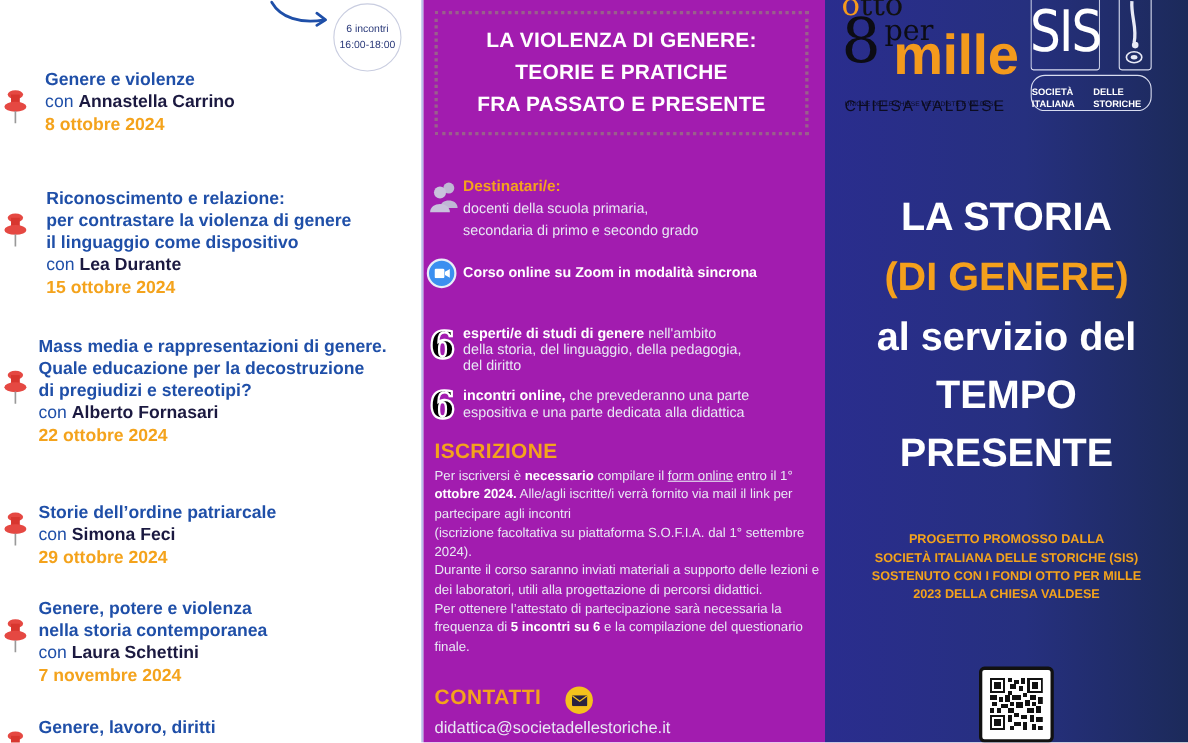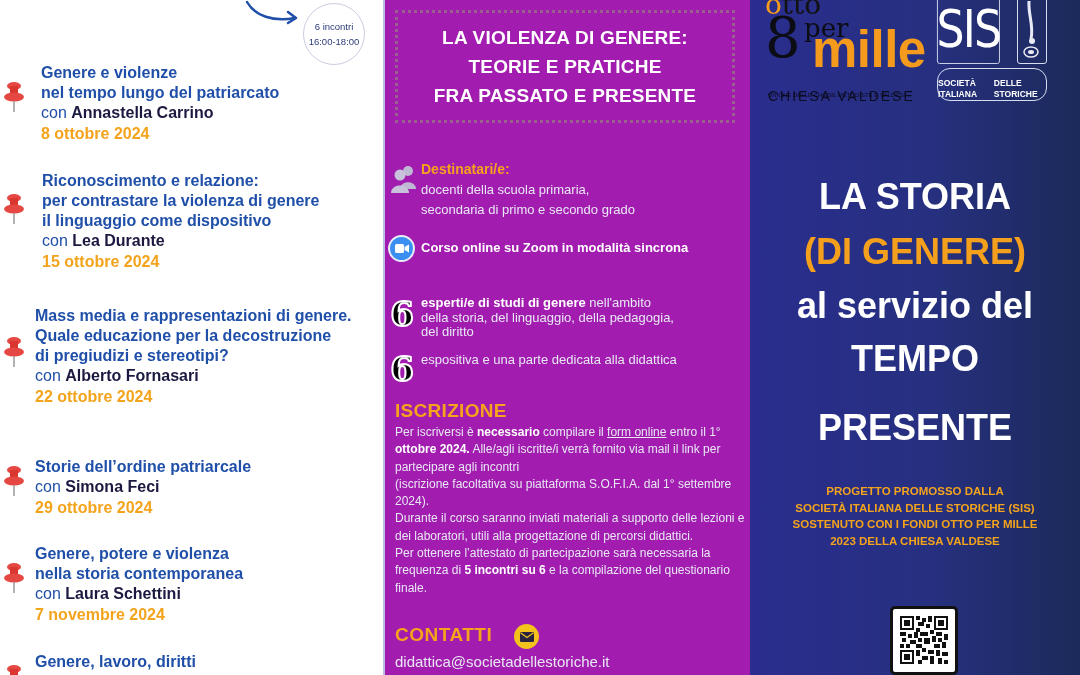--- a/index.html
+++ b/index.html
@@ -72,21 +72,20 @@
 
   <div class="session" style="top:63px;">
     <svg class="pin" style="top:18px;" viewBox="0 0 22 32">
         <ellipse cx="11" cy="5" rx="7" ry="4" fill="#e54842"></ellipse>
         <rect x="7" y="5" width="8" height="9" fill="#d8362f"></rect>
         <ellipse cx="11" cy="16" rx="10" ry="4.5" fill="#e54842"></ellipse>
         <line x1="11" y1="20" x2="11" y2="31" stroke="#999" stroke-width="1.5"></line>
       </svg>
     <div style="position:absolute;left:41px;top:0;">
       <div class="s-title">Genere e violenze</div>
-      <div class="s-title">nel tempo lungo del patriarcato</div>
       <div class="s-con"><span class="pre">con</span> <span class="name">Annastella Carrino</span></div>
       <div class="s-date">8 ottobre 2024</div>
     </div>
   </div>
 
   <div class="session" style="top:171px;">
     <svg class="pin" style="top:22px;" viewBox="0 0 22 32">
         <ellipse cx="11" cy="5" rx="7" ry="4" fill="#e54842"></ellipse>
         <rect x="7" y="5" width="8" height="9" fill="#d8362f"></rect>
         <ellipse cx="11" cy="16" rx="10" ry="4.5" fill="#e54842"></ellipse>
@@ -187,20 +186,21 @@
 
   <div class="six" style="top:297px;">6</div>
   <div class="six-text" style="top:296px;">
     <div><b>esperti/e di studi di genere</b><span> nell'ambito</span></div>
     <div>della storia, del linguaggio, della pedagogia,</div>
     <div>del diritto</div>
   </div>
 
   <div class="six" style="top:352px;">6</div>
   <div class="six-text" style="top:353px;">
+    <div><b>incontri online,</b><span> che prevederanno una parte</span></div>
     <div>espositiva e una parte dedicata alla didattica</div>
   </div>
 
   <div class="iscr-title">ISCRIZIONE</div>
   <div class="iscr-text">
     <div><span>Per iscriversi è </span><b>necessario</b><span> compilare il </span><u>form online</u><span> entro il 1° </span><b>ottobre 2024.</b><span> Alle/agli iscritte/i verrà fornito via mail il link per partecipare agli incontri</span></div>
     <div> (iscrizione facoltativa su piattaforma S.O.F.I.A. dal 1° settembre 2024).</div>
     <div>Durante il corso saranno inviati materiali a supporto delle lezioni e dei laboratori, utili alla progettazione di percorsi didattici.</div>
     <div><span>Per ottenere l’attestato di partecipazione sarà necessaria la frequenza di </span><b>5 incontri su 6</b><span> e la compilazione del questionario finale.</span></div>
   </div>
@@ -238,21 +238,21 @@
     <div class="box3">
       <span>SOCIETÀ ITALIANA</span>
       <span>DELLE STORICHE</span>
     </div>
   </div>
 
   <div class="big" style="top:177px;">LA STORIA</div>
   <div class="big orange" style="top:232px;">(DI GENERE)</div>
   <div class="big" style="top:286px;">al servizio del</div>
   <div class="big" style="top:339px;">TEMPO</div>
-  <div class="big" style="top:392px;margin-top:16px;">PRESENTE</div>
+  <div class="big" style="top:392px;">PRESENTE</div>
 
   <div class="promo">
     <div>PROGETTO PROMOSSO DALLA</div>
     <div>SOCIETÀ ITALIANA DELLE STORICHE (SIS)</div>
     <div>SOSTENUTO CON I FONDI OTTO PER MILLE</div>
     <div>2023 DELLA CHIESA VALDESE</div>
   </div>
 
   <div class="qr">
     <svg width="48" height="48" viewBox="0 0 24 24" shape-rendering="crispEdges">

